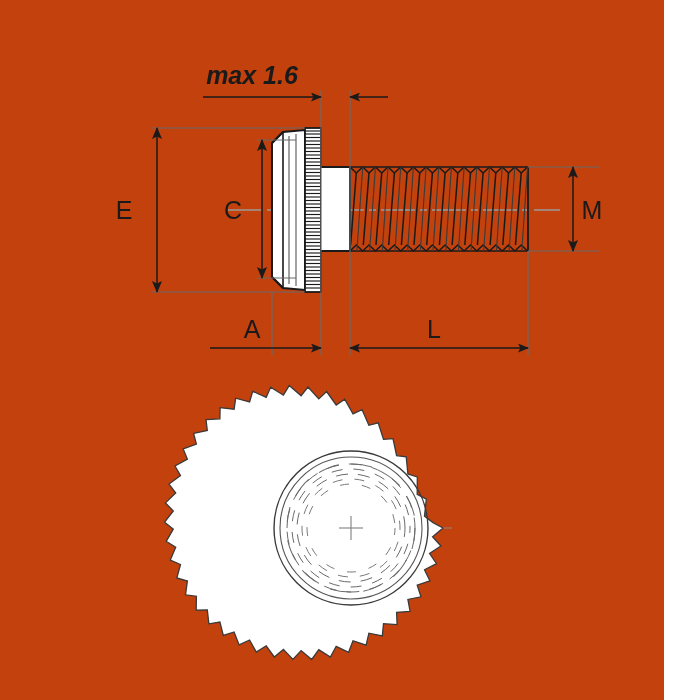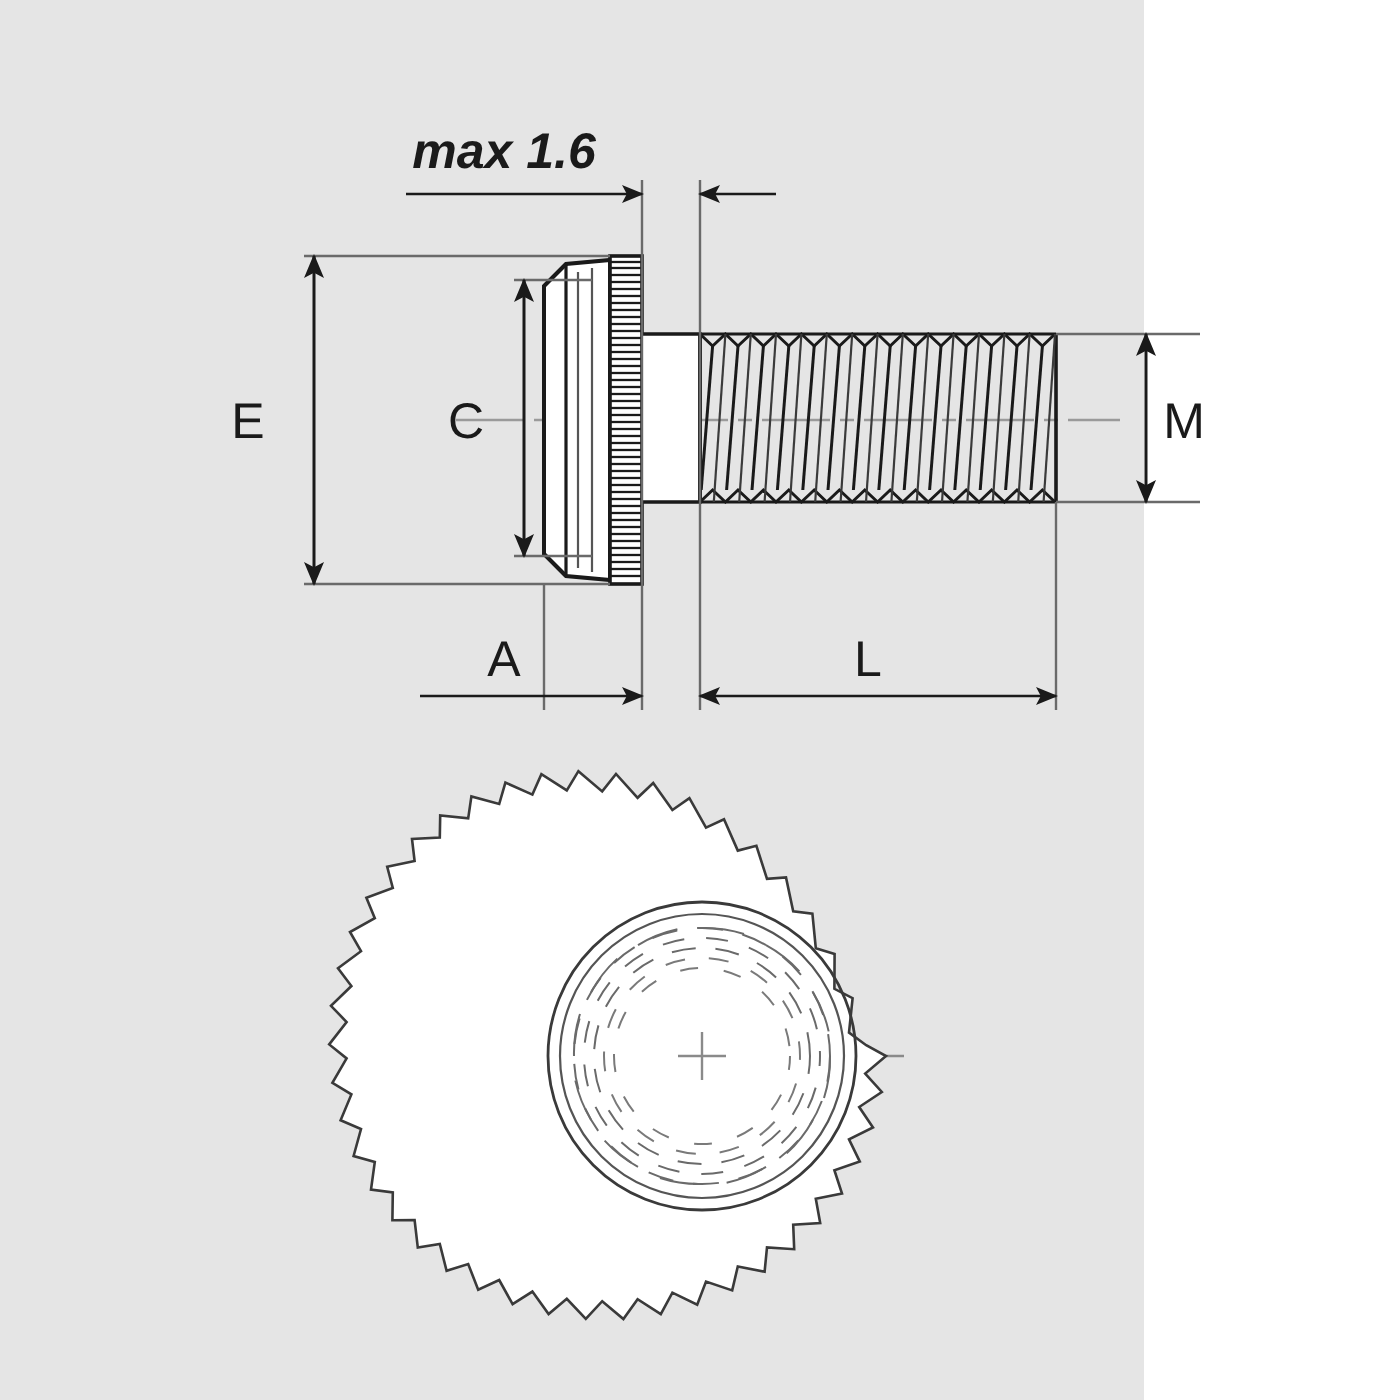--- a/index.html
+++ b/index.html
@@ -9,23 +9,23 @@
     background: #ffffff;
   }
   body {
     width: 700px;
     height: 700px;
     overflow: hidden;
     font-family: "Liberation Sans", sans-serif;
   }
   #drawing-root {
     position: relative;
-    width: 572px;
+    width: 664px;
     height: 700px;
-    background: #e5e5e5;
+    background: #c2410c;
   }
   svg.drawing {
     display: block;
     width: 700px;
     height: 700px;
   }
   .dim-label {
     font-family: "Liberation Sans", sans-serif;
     font-size: 25px;
     fill: #1a1a1a;

